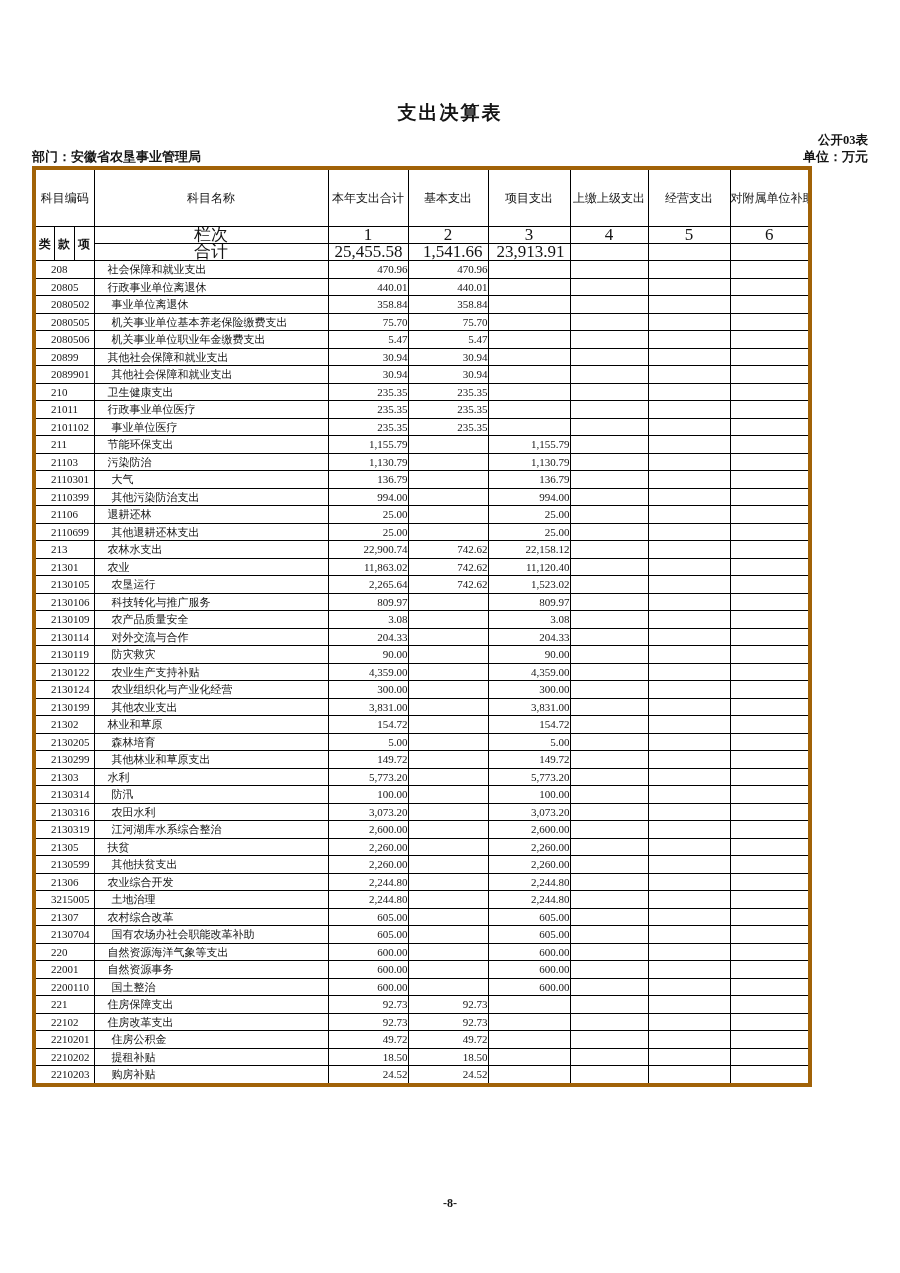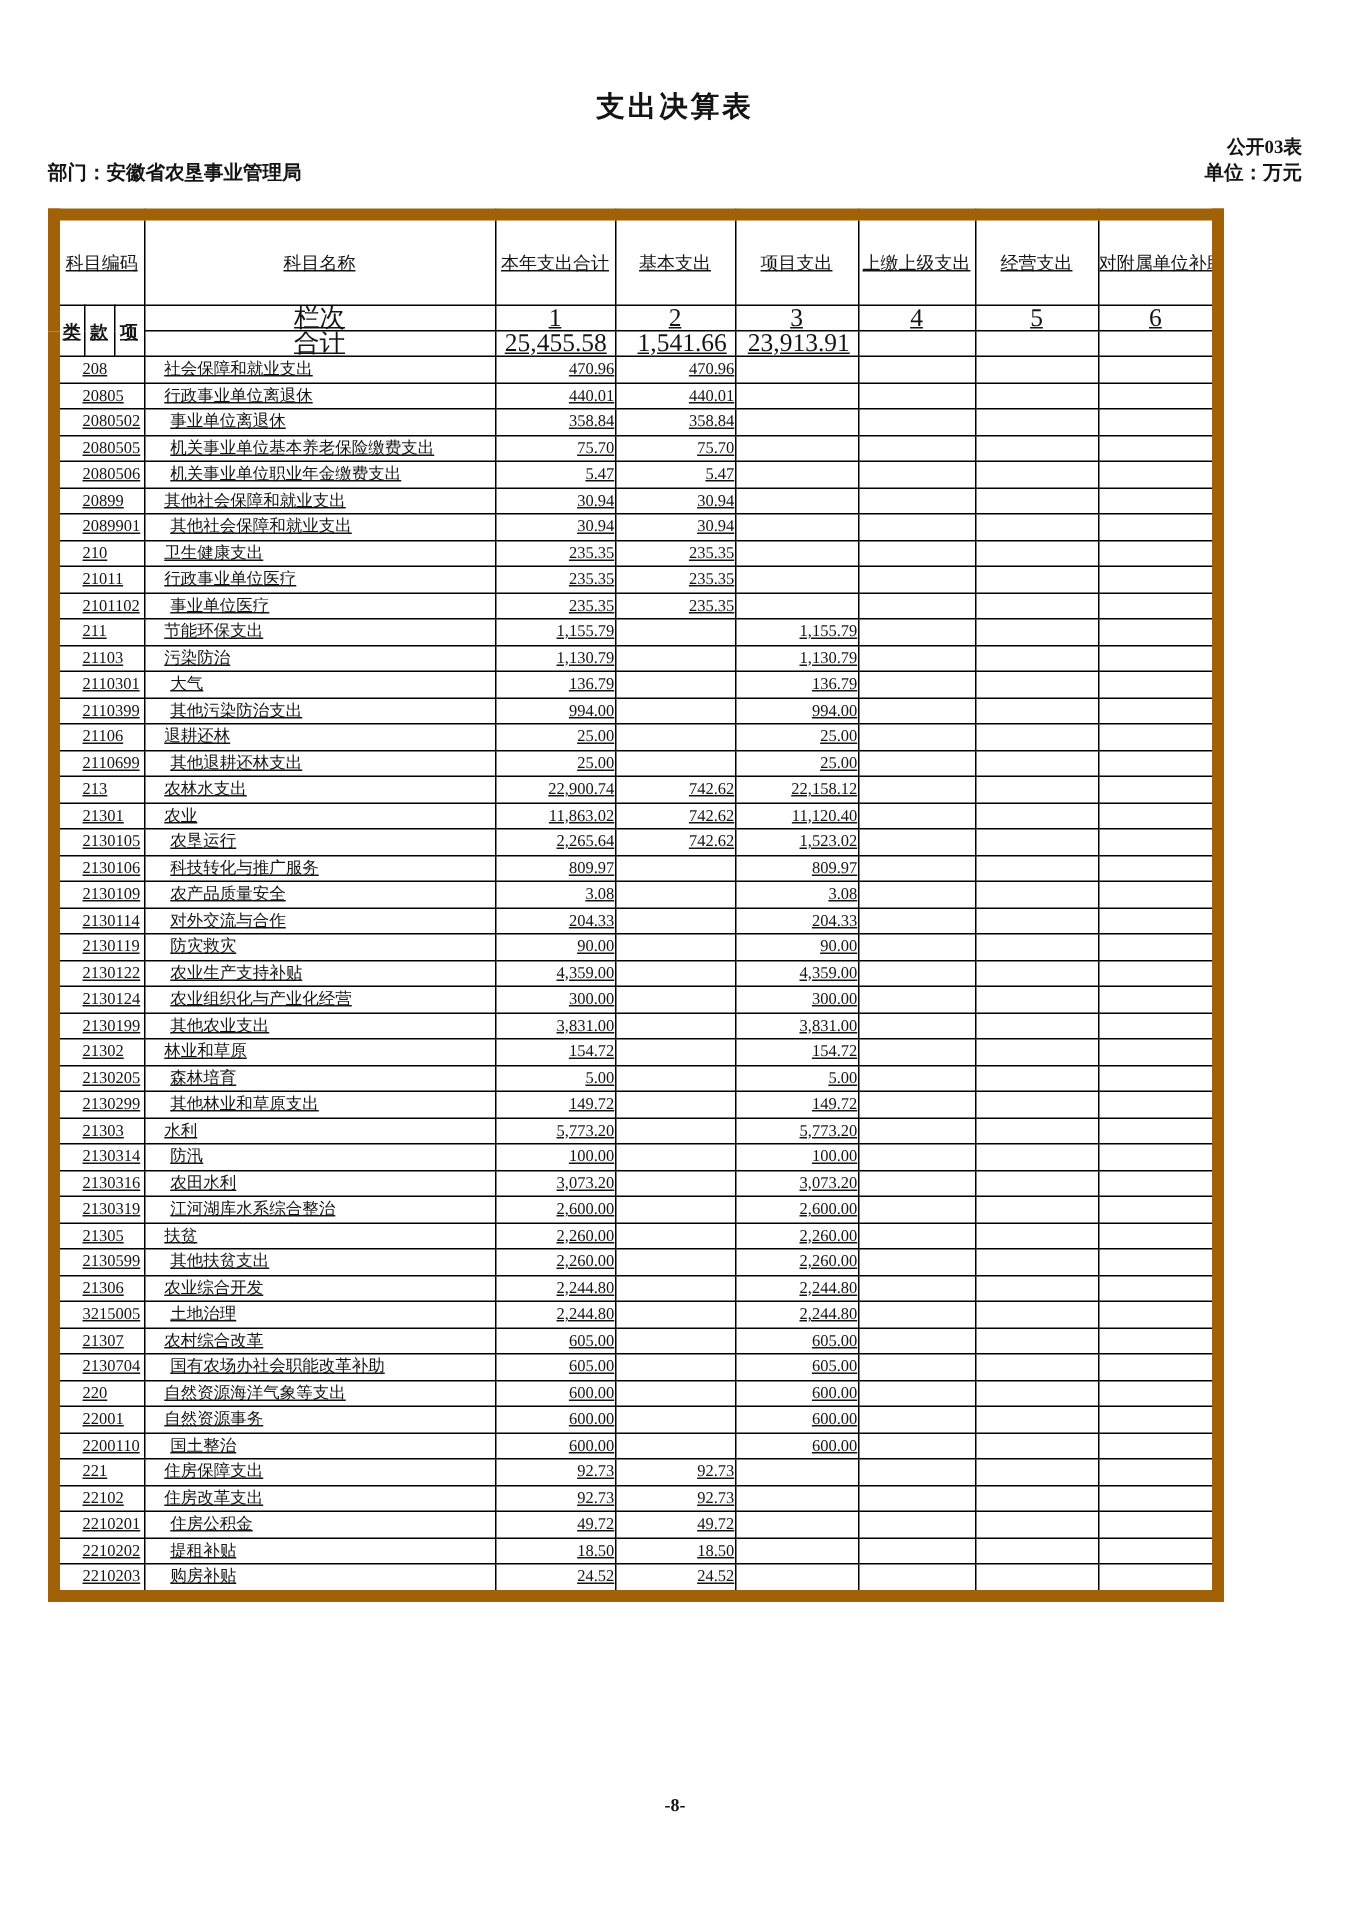--- a/index.html
+++ b/index.html
@@ -7,49 +7,48 @@
     width:900px;height:1273px;
     background:#ffffff;
     font-family:"Liberation Serif","DejaVu Serif",serif;
     color:#141414;
     position:relative;
     -webkit-font-smoothing:antialiased;
   }
   .sheet{position:relative;width:900px;height:1273px;overflow:hidden;}
   .content{width:836px;margin:0 auto;}
   .doc-title{
-    padding-top:58px;
+    padding-top:100px;
     text-align:center;
     font-size:19px;
     font-weight:bold;
     letter-spacing:2px;
   }
   .table-code-line{
     margin-top:7px;
     text-align:right;
     font-size:12.5px;
     font-weight:600;
     line-height:15px;
   }
   .meta-line{
     display:flex;
     justify-content:space-between;
     align-items:flex-end;
     font-size:13px;
     font-weight:600;
     line-height:16px;
     margin-top:1px;
-    margin-bottom:16px;
+    margin-bottom:1px;
   }
   table.acct{
     border-collapse:collapse;
     table-layout:fixed;
     width:776px;
-    border:8px solid #a16207;
-    text-decoration:underline;
+    border:4px solid #a16207;
   }
   table.acct th, table.acct td{
     border:1px solid #000;
     padding:0;
     overflow:hidden;
     white-space:nowrap;
     font-weight:normal;
   }
   th.colhead{
     height:56px;

